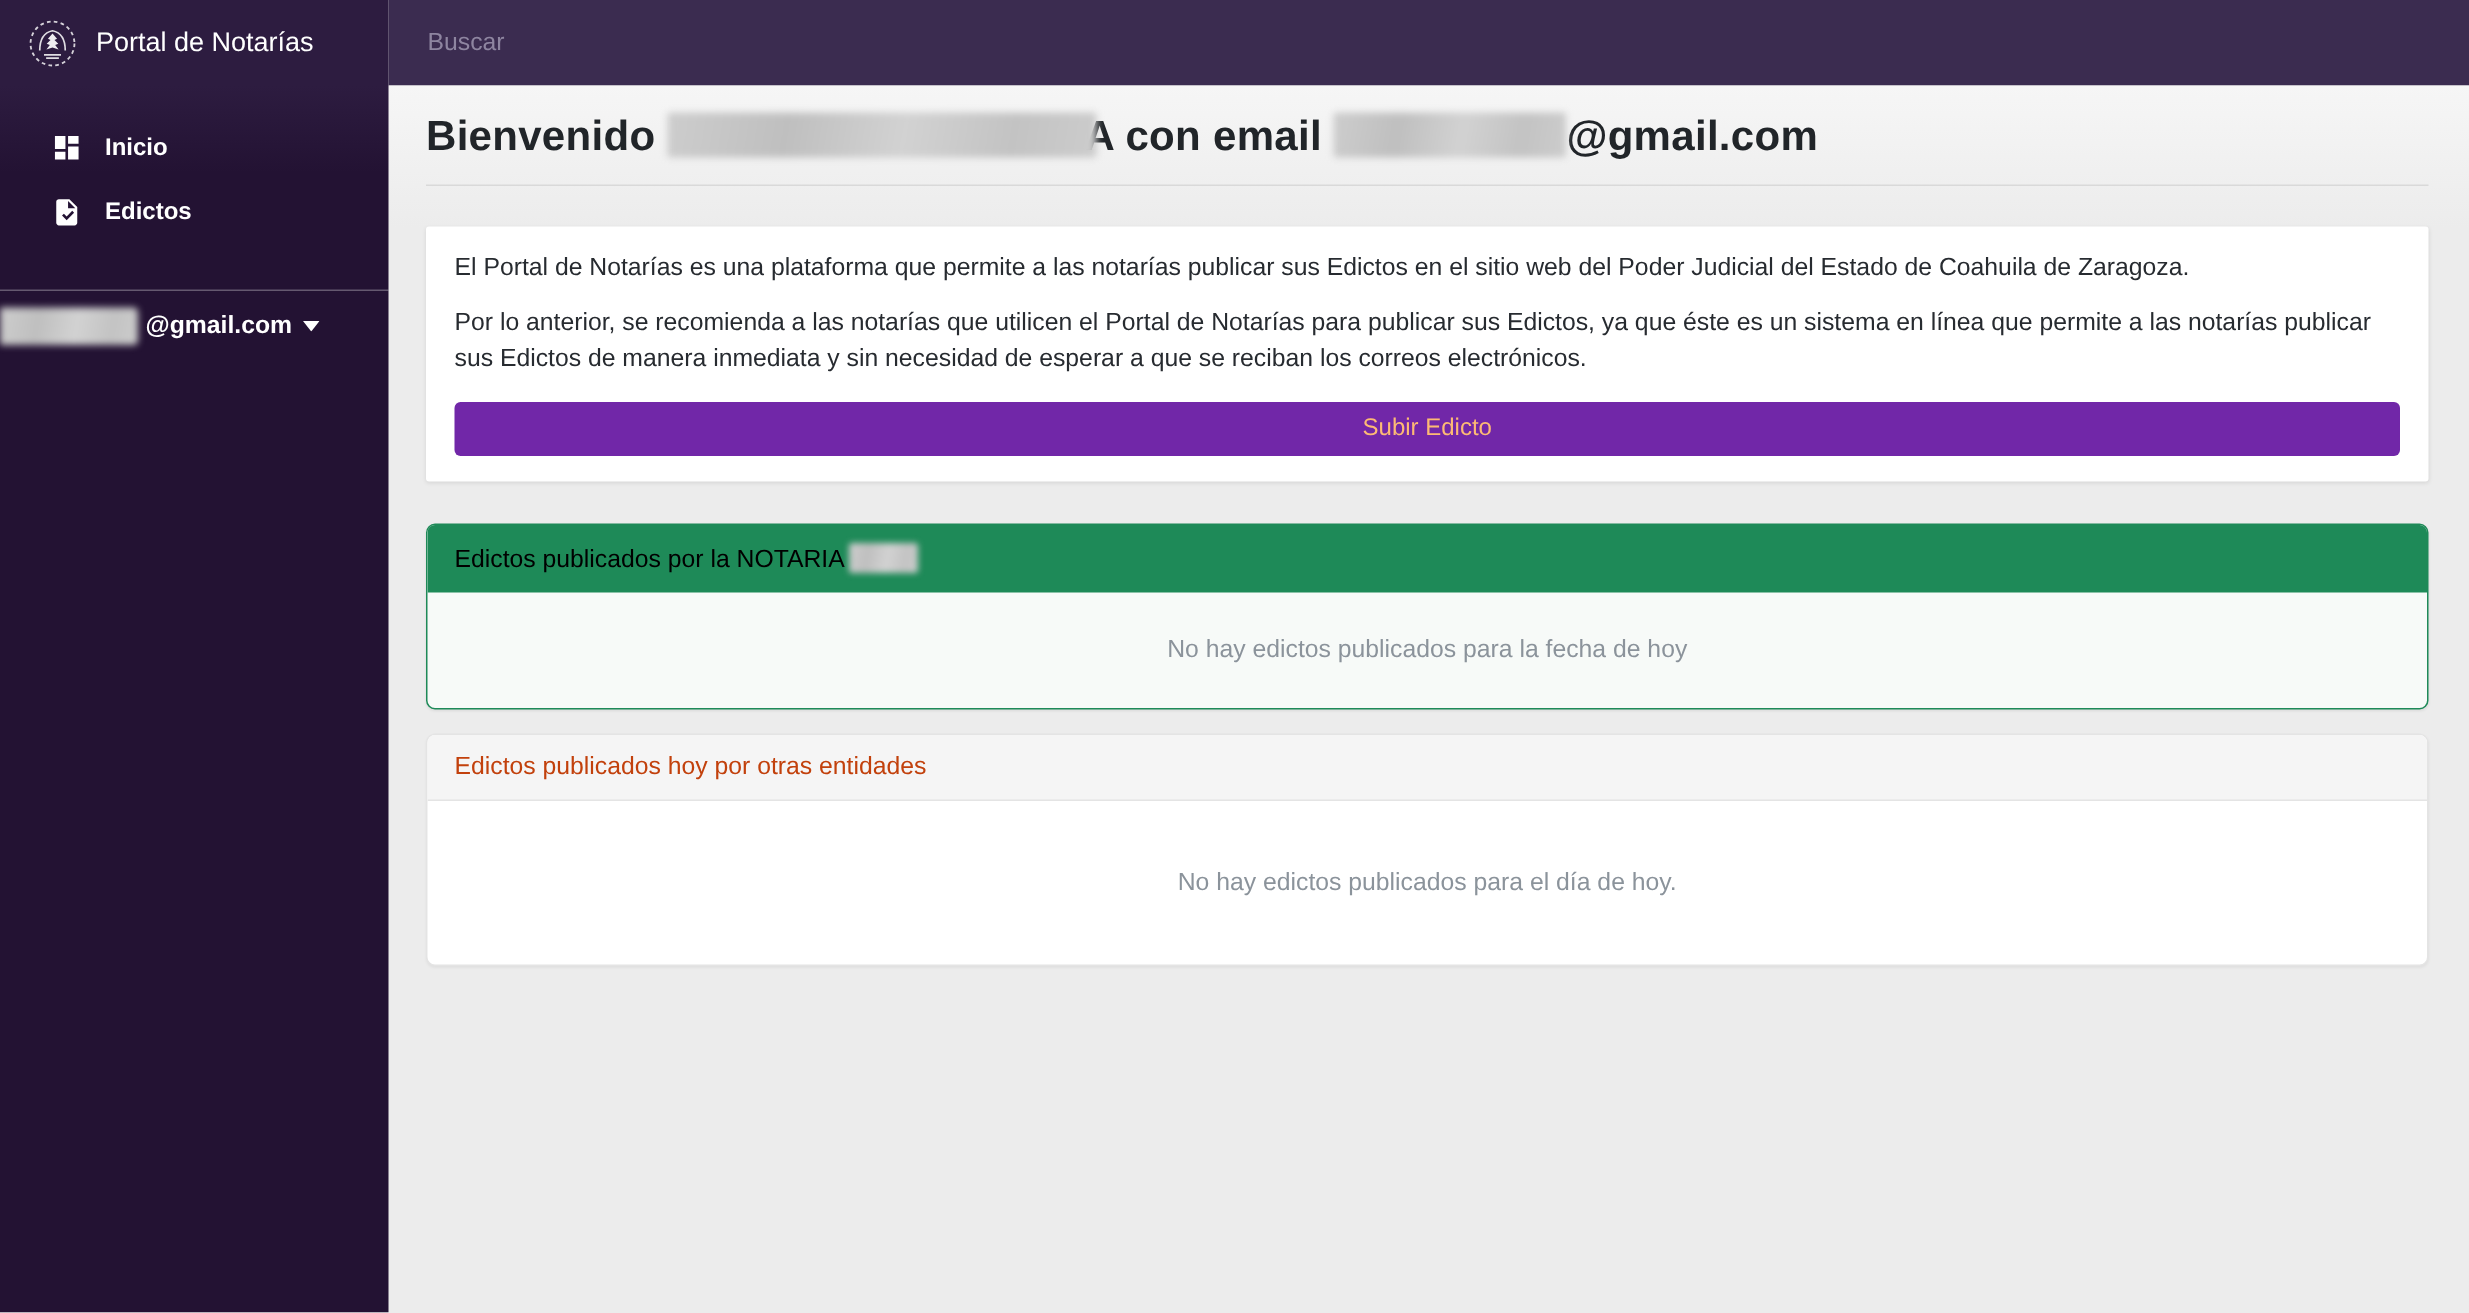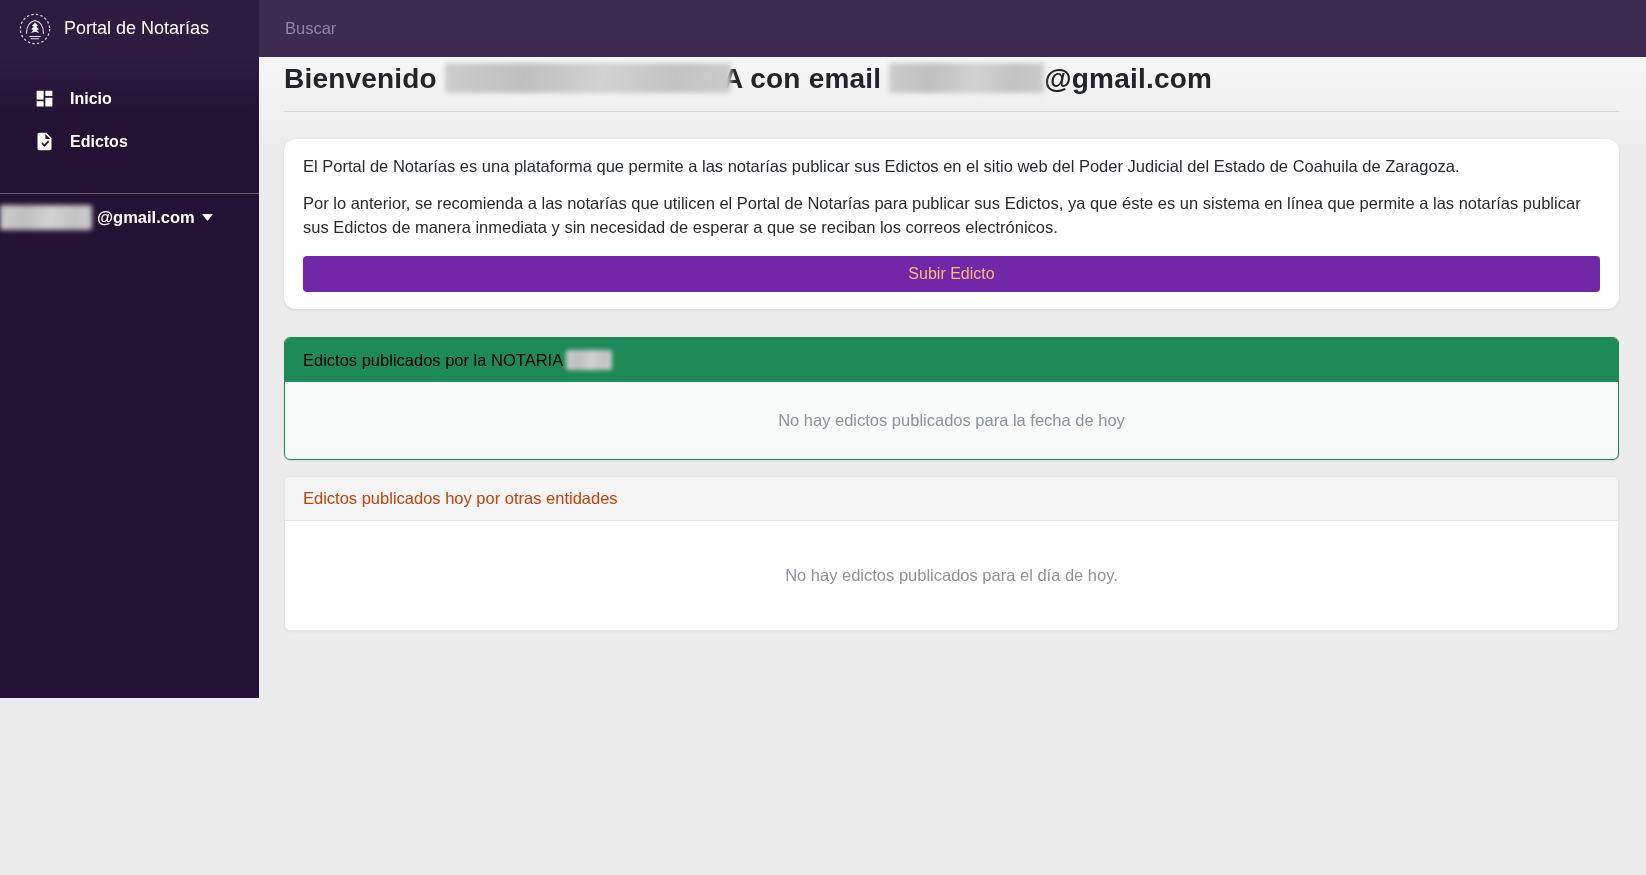--- a/index.html
+++ b/index.html
@@ -7,21 +7,21 @@
   body {
     width: 1646px; height: 875px;
     overflow: hidden;
     display: flex;
     font-family: "Liberation Sans", sans-serif;
     background: #ececec;
   }
 
   
   .sidebar {
-    flex: 0 0 259px; width: 259px; height: 698px;
+    flex: 0 0 259px; width: 259px; height: 875px;
     background: linear-gradient(180deg, #2d1c40 0px, #2d1c40 57px, #231233 115px, #231233 100%);
     color: #fff;
     position: relative;
   }
   .brand {
     height: 57px;
     display: flex; align-items: center;
     padding: 0 14px 0 18px; gap: 12px;
   }
   .brand-title { font-size: 18px; font-weight: 400; color: #fff; white-space: nowrap; }
@@ -56,21 +56,21 @@
     background: transparent; border: none; outline: none;
     width: 100%;
     font-family: "Liberation Sans", sans-serif;
     font-size: 16.5px; color: #d6d0e2;
   }
   .search-input::placeholder { color: #8e85a0; opacity: 1; }
 
   .main {
     flex: 1;
     background: linear-gradient(180deg, #f6f6f6 0px, #ececec 95px, #ececec 100%);
-    padding: 6px 27px 0 25px;
+    padding: 18px 27px 0 25px;
     overflow: hidden;
   }
 
   .page-heading {
     margin: 0;
     font-size: 28px; font-weight: 700; color: #212529;
     letter-spacing: .2px;
     white-space: nowrap;
   }
   .heading-rule { border: 0; border-top: 1px solid #d9d9d9; margin: 16px 0 0 0; }
@@ -83,21 +83,21 @@
     border-radius: 2px;
   }
   .redact-name    { width: 286px; height: 30px; vertical-align: -5px; margin: 0 -8px 0 8px; }
   .redact-email-h { width: 155px; height: 30px; vertical-align: -5px; margin: 0 0 0 8px; }
   .redact-sidebar { width: 92px;  height: 25px; vertical-align: middle; margin-right: 5px; border-radius: 0 3px 3px 0; }
   .redact-notaria { width: 46px;  height: 20px; vertical-align: -4px; margin-left: 3px; filter: blur(2px); }
 
   
   .intro-card {
     background: #fff;
-    border-radius: 12px;
+    border-radius: 2px;
     box-shadow: 0 1px 3px rgba(0,0,0,.1);
     margin-top: 27px;
     padding: 16px 19px 17px;
   }
   .intro-card p {
     margin: 0 0 14px 0;
     font-size: 16.5px; line-height: 1.42;
     color: #272b30;
   }
   .intro-card p:last-of-type { margin-bottom: 17px; }

